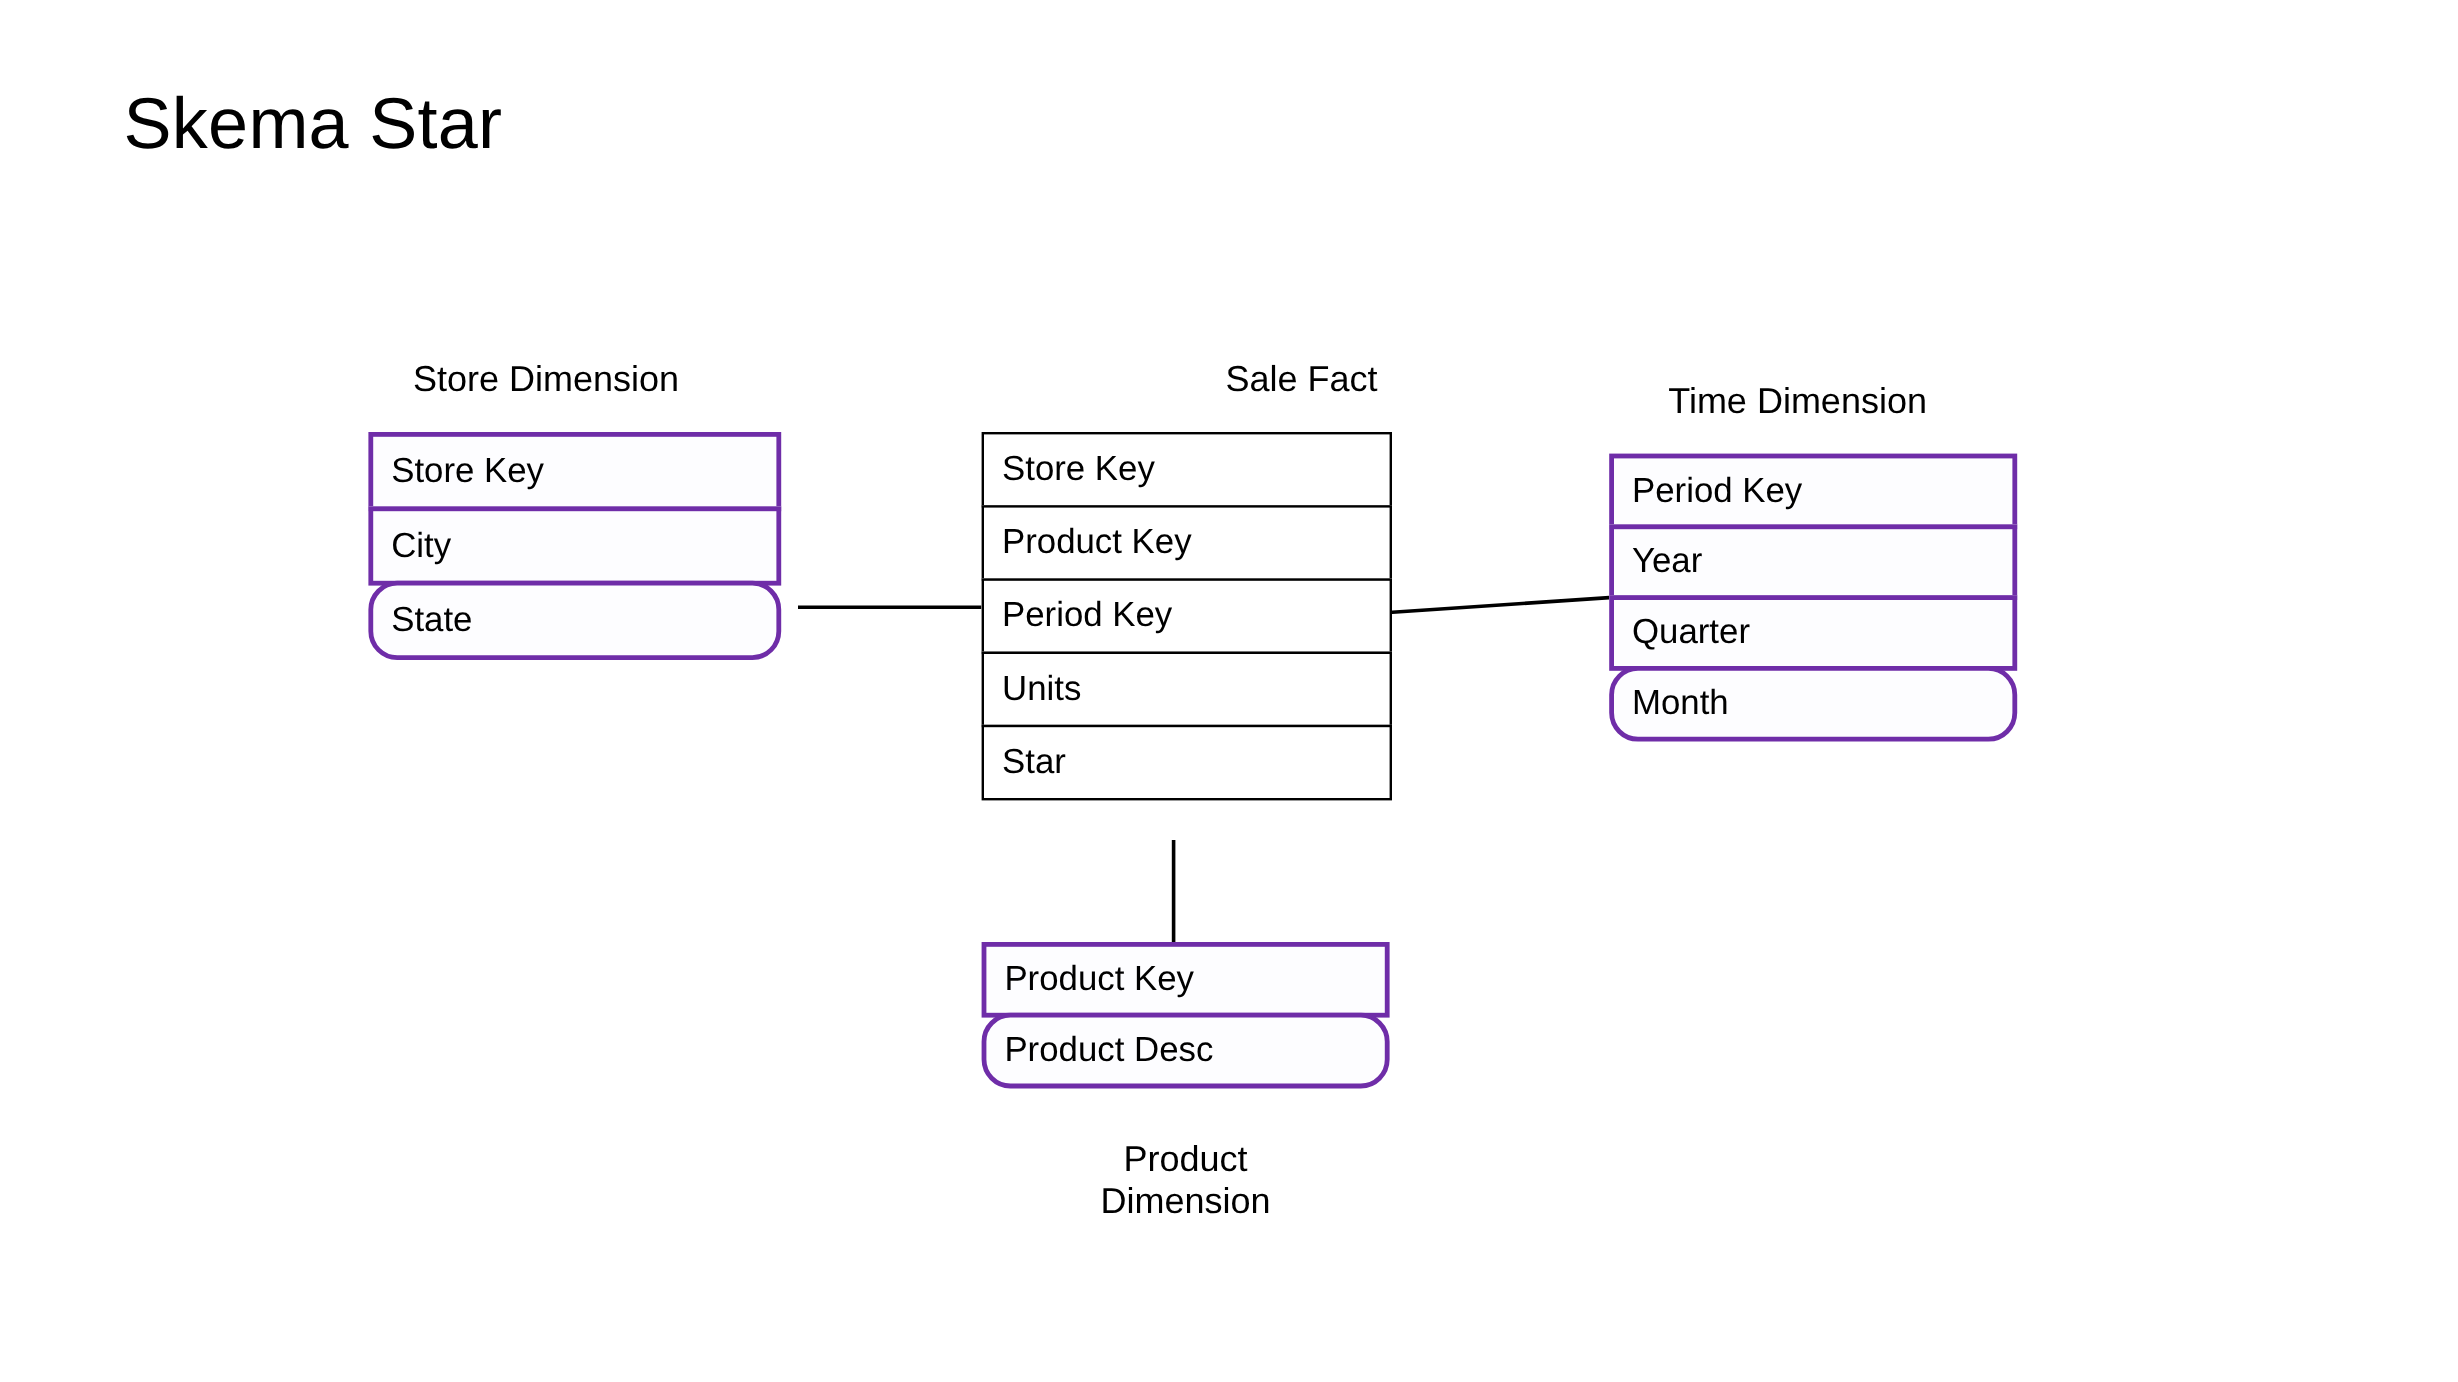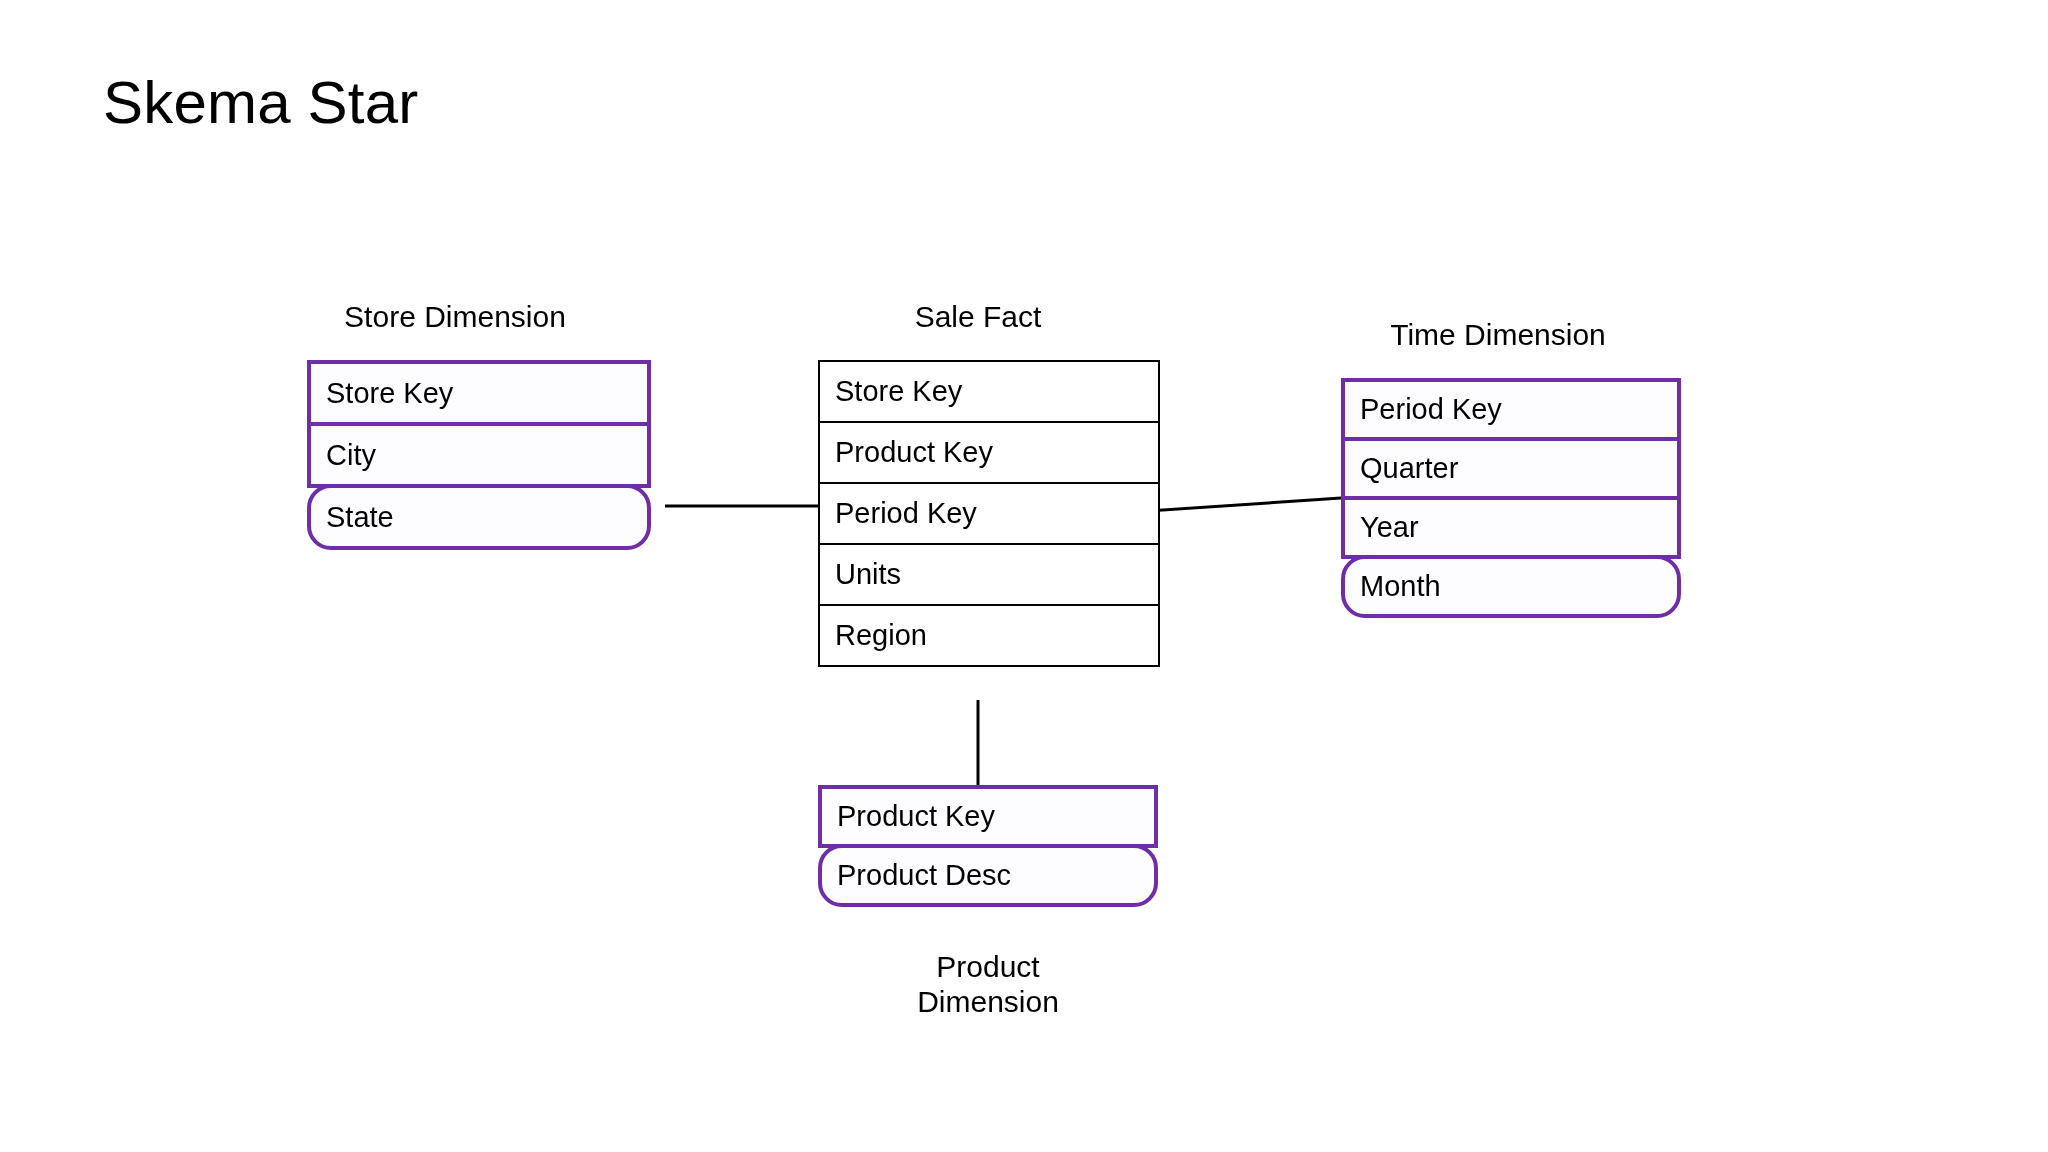--- a/index.html
+++ b/index.html
@@ -105,20 +105,21 @@
     left: 22px;
     top: 60px;
     width: 344px;
   }
   #store-dimension .row { height: 66px; }
 
   #sale-fact .entity-caption {
     left: 0;
     top: 0;
     width: 340px;
+    text-align: right;
   }
   #sale-fact .entity-box {
     left: 10px;
     top: 60px;
     width: 342px;
   }
   #sale-fact .row { height: 63px; }
 
   #time-dimension .entity-caption {
     left: 0;
@@ -182,36 +183,36 @@
       <div class="row">
         <span>Product Key</span>
       </div>
       <div class="row">
         <span>Period Key</span>
       </div>
       <div class="row">
         <span class="measure">Units</span>
       </div>
       <div class="row">
-        <span class="measure">Region</span>
+        <span class="measure">Star</span>
       </div>
     </div>
   </div>
 
   <div class="entity dim" id="time-dimension" style="left:1323px; top:318px;">
     <div class="entity-caption">Time Dimension</div>
     <div class="entity-box">
       <div class="row">
         <span>Period Key</span>
       </div>
       <div class="row">
+        <span>Year</span>
+      </div>
+      <div class="row">
         <span>Quarter</span>
-      </div>
-      <div class="row">
-        <span>Year</span>
       </div>
       <div class="row">
         <span>Month</span>
       </div>
     </div>
   </div>
 
   <div class="entity dim" id="product-dimension" style="left:808px; top:785px;">
     <div class="entity-box">
       <div class="row">

